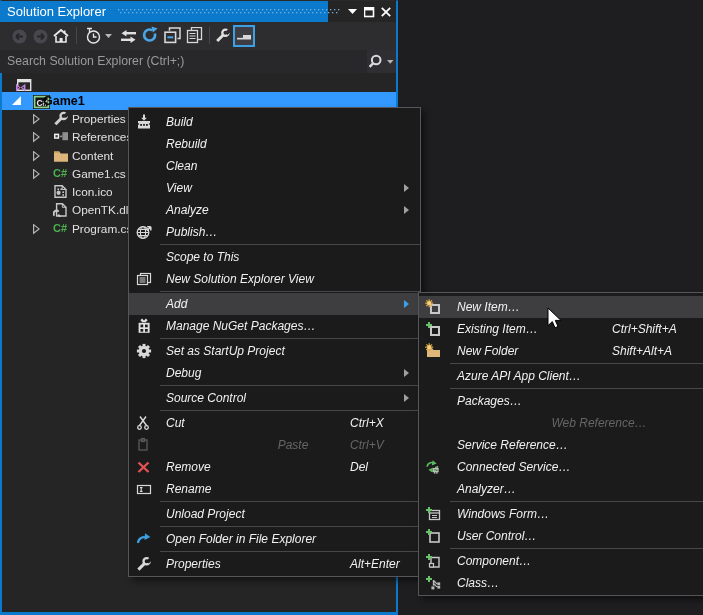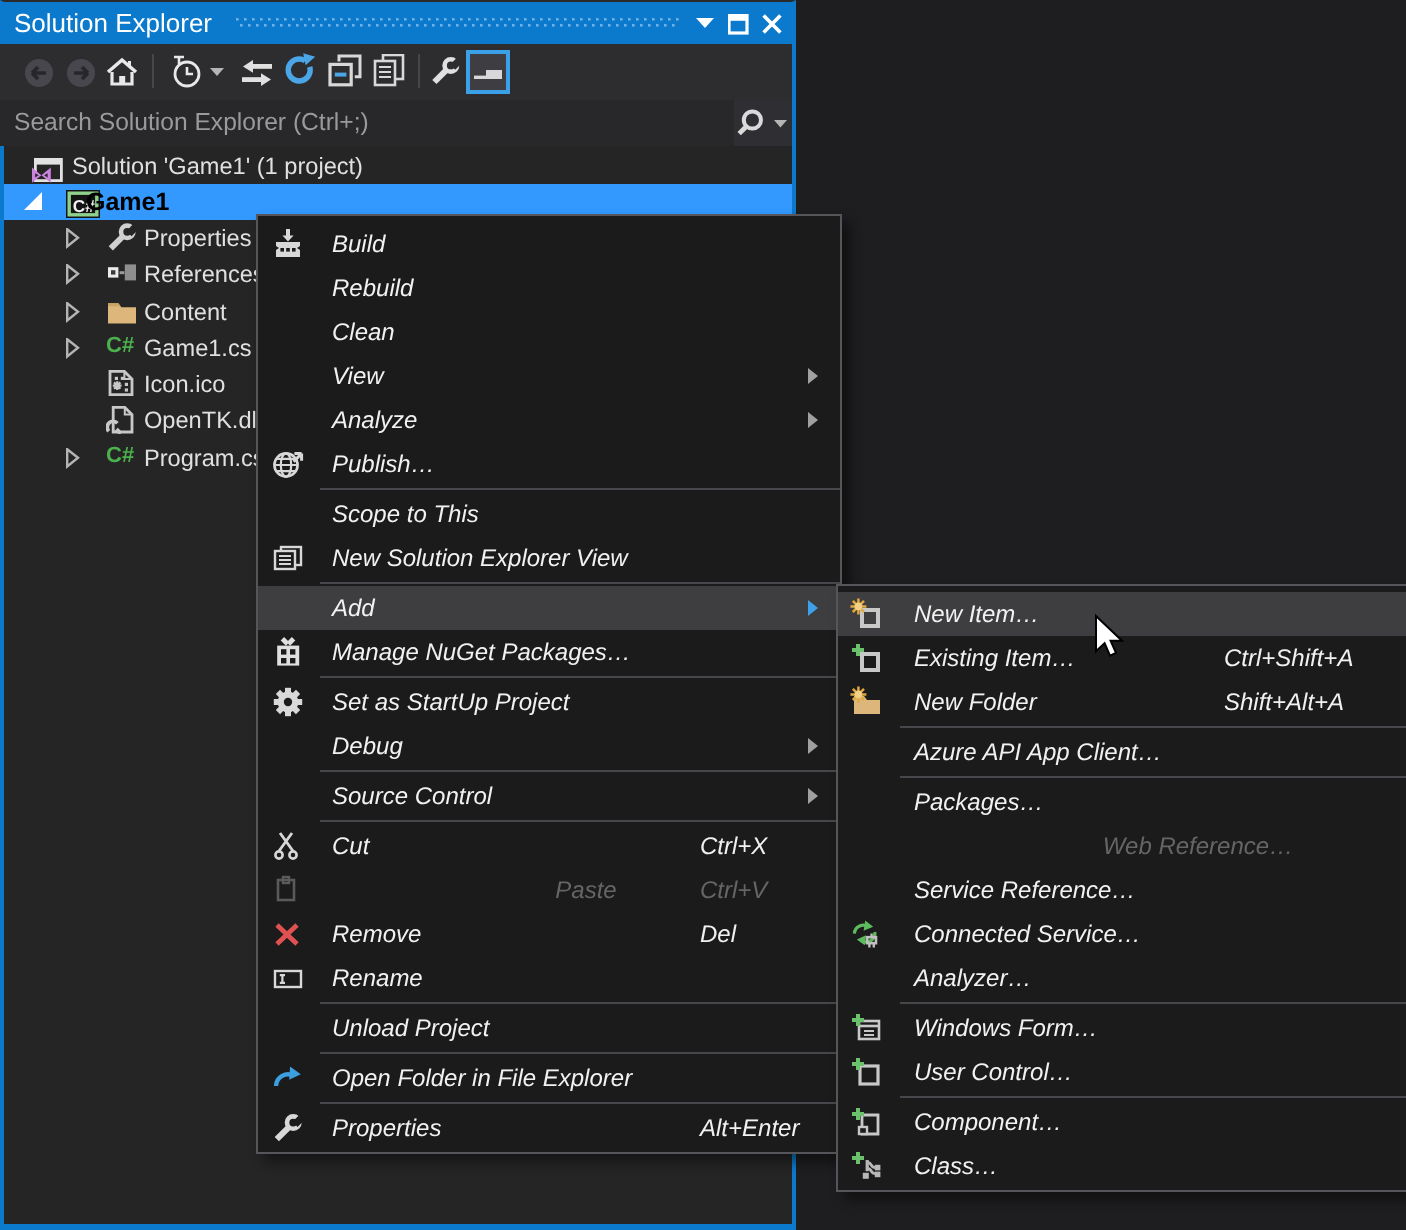--- a/index.html
+++ b/index.html
@@ -5,21 +5,21 @@
   * { margin:0; padding:0; box-sizing:border-box; }
   html,body { width:703px; height:615px; background:#1e1e20; overflow:hidden;
               font-family:"Liberation Sans", sans-serif; }
   #stage { position:relative; width:703px; height:615px; }
   .abs { position:absolute; }
 
   
   #panel { left:0; top:0; width:398px; height:615px; background:#252526;
            border-left:2px solid #0c7acc; border-right:2px solid #0c7acc;
            border-bottom:3px solid #0c7acc; border-top:1px solid #2a2a2c; }
-  #titlebar { left:0; top:1px; width:398px; height:21px; background:#0c7acc; }
+  #titlebar { left:0; top:1px; width:328px; height:21px; background:#0c7acc; }
   #titlebar .t { position:absolute; left:7px; top:3px; font-size:13px; color:#ffffff; }
   #grip { left:118px; top:8px; width:222px; height:6px; }
   #toolbar { left:0; top:22px; width:396px; height:28px; background:#2d2d30; }
   #search { left:0; top:50px; width:396px; height:23px; background:#28282b;padding-left:19px; }
   #search .ph { position:absolute; left:7px; top:4px; font-size:12.3px; color:#9a9a9a; }
   #search .btn { position:absolute; left:367px; top:0; width:29px; height:23px; background:#2f2f33; }
 
   
   .trow { position:absolute; left:2px; width:394px; height:18px; font-size:11.8px; color:#e0e0e0; }
   .trow span.lbl { position:absolute; top:2px; }
@@ -160,21 +160,20 @@
 
   <div class="trow" style="top:74px">
     <svg class="abs" style="left:14px;top:3px" width="16" height="15">
       <rect x="1.7" y="2.7" width="13" height="10.6" fill="none" stroke="#e2e2e2" stroke-width="1.4"></rect>
       <rect x="1.7" y="2.7" width="13" height="2.6" fill="#e2e2e2"></rect>
       <polygon points="0,6.8 4.7,10.6 0,14.4" fill="#cb84de"></polygon>
       <polygon points="9.4,6.8 4.7,10.6 9.4,14.4" fill="#cb84de"></polygon>
       <polygon points="1.6,9.6 3.3,10.6 1.6,11.8" fill="#252526"></polygon>
       <polygon points="7.8,9.6 6.1,10.6 7.8,11.8" fill="#252526"></polygon>
     </svg>
-    <span class="lbl" style="left:34px">Solution 'Game1' (1 project)</span>
   </div>
   <div class="trow sel" style="top:92px">
     <svg class="abs" style="left:10px;top:4px" width="10" height="10">
         <polygon points="9,0 9,9 0,9" fill="#ffffff"></polygon>
       </svg>
     <svg class="abs" style="left:31px;top:3px" width="17" height="14">
       <rect x="0" y="0" width="17" height="14" fill="#141414"></rect>
       <rect x="1.6" y="1.6" width="13.8" height="10.8" fill="none" stroke="#8ed18b" stroke-width="1.7"></rect>
       <text x="3.4" y="10.8" font-size="8.6" font-weight="bold" fill="#f0f0f0" font-family="Liberation Sans">C#</text>
     </svg>

